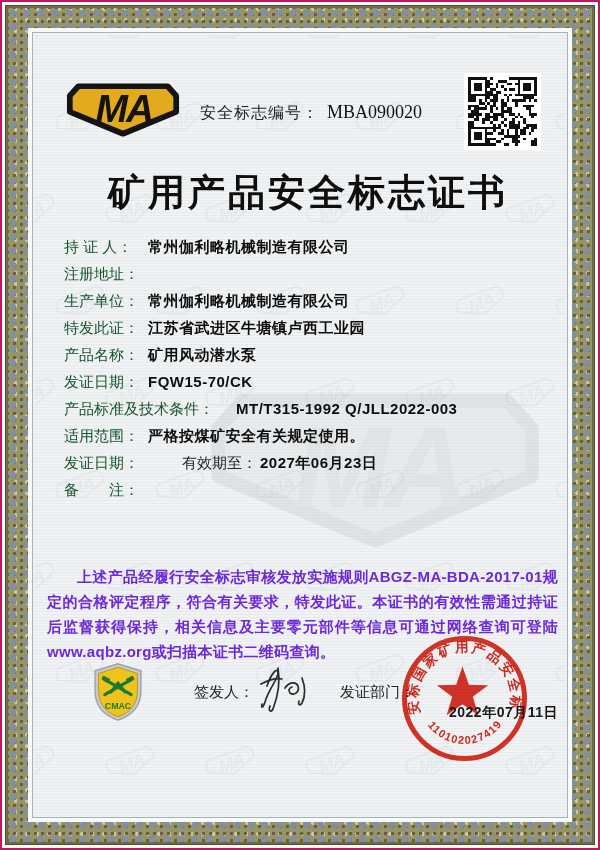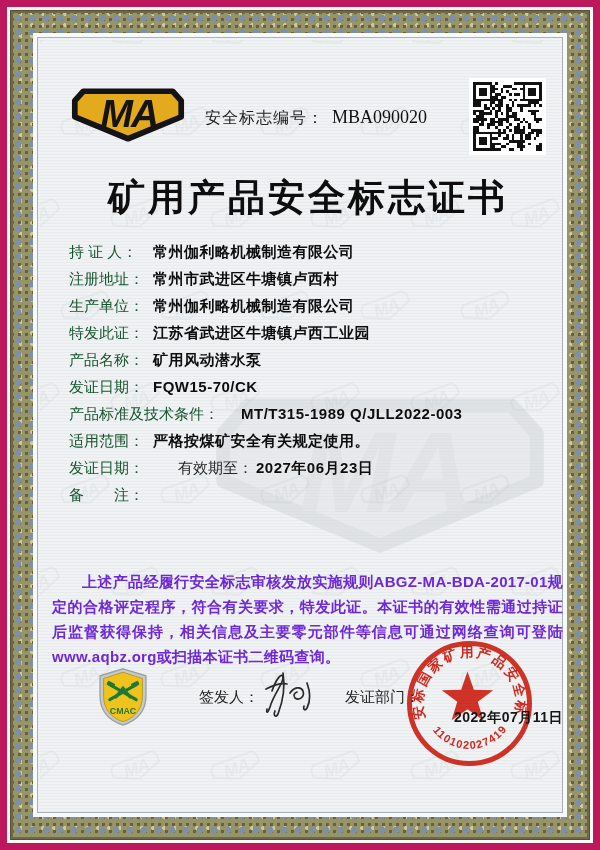--- a/index.html
+++ b/index.html
@@ -1,20 +1,20 @@
 <!DOCTYPE html>
 <html><head>
 <meta charset="utf-8">
 <style>
   html,body{margin:0;padding:0;background:#cfd3d6;}
   .page{
     position:relative;width:600px;height:850px;margin:0 auto;
     background:#f7f8f9;overflow:hidden;
     font-family:"Liberation Sans",sans-serif;color:#1c1c1c;
-    border:7px solid #be185d;box-sizing:border-box;
+    border:2px solid #be185d;box-sizing:border-box;
   }
   
   .frame-band{
     position:absolute;inset:3px;
     background-color:#98946a;
     background-image:
       radial-gradient(circle at 7px 7px, #7e8fa6 3px, rgba(0,0,0,0) 3.6px),
       radial-gradient(circle at 1px 1px, #66613c 2px, rgba(0,0,0,0) 2.6px),
       radial-gradient(circle at 10px 3px, #cfc89c 1.6px, rgba(0,0,0,0) 2.2px);
     background-size:14px 14px,7px 7px,11px 11px;
@@ -44,21 +44,21 @@
     font-family:"Liberation Serif",serif;font-weight:bold;
     font-size:37px;letter-spacing:3px;color:#0e0e0e;
   }
 
   .fields{position:absolute;left:62px;top:236px;right:44px;}
   .frow{display:flex;align-items:baseline;height:27px;font-size:15px;}
   .frow .lbl{flex:0 0 84px;color:#14532d;white-space:nowrap;}
   .frow .val{font-weight:bold;color:#0d0d0d;white-space:nowrap;}
   .frow.wide .lbl{flex:0 0 auto;}
   .frow.wide .val{margin-left:22px;font-weight:bold;}
-  .frow .lbl2{margin-left:25px;flex:0 0 78px;color:#262626;white-space:nowrap;}
+  .frow .lbl2{margin-left:34px;flex:0 0 78px;color:#262626;white-space:nowrap;}
   .frow .val{letter-spacing:.5px;}
   .frow .valdate{font-weight:bold;width:112px;}
 
   .statement{
     position:absolute;left:45px;top:562px;width:511px;
     font-size:15px;font-weight:bold;line-height:25px;color:#6d28d9;
     text-align:justify;text-indent:2em;letter-spacing:.3px;
   }
 
   .cmac{position:absolute;left:89px;top:660px;width:54px;height:60px;}
@@ -512,41 +512,40 @@
 
     <div class="title">矿用产品安全标志证书</div>
 
     <div class="fields">
       <div class="frow">
         <span class="lbl">持 证 人：</span>
         <span class="val">常州伽利略机械制造有限公司</span>
       </div>
       <div class="frow">
         <span class="lbl">注册地址：</span>
-        <span class="val">常州市武进区牛塘镇卢西村</span>
       </div>
       <div class="frow">
         <span class="lbl">生产单位：</span>
         <span class="val">常州伽利略机械制造有限公司</span>
       </div>
       <div class="frow">
         <span class="lbl">特发此证：</span>
         <span class="val">江苏省武进区牛塘镇卢西工业园</span>
       </div>
       <div class="frow">
         <span class="lbl">产品名称：</span>
         <span class="val">矿用风动潜水泵</span>
       </div>
       <div class="frow">
         <span class="lbl">发证日期：</span>
         <span class="val">FQW15-70/CK</span>
       </div>
       <div class="frow wide">
         <span class="lbl">产品标准及技术条件：</span>
-        <span class="val">MT/T315-1989 Q/JLL2022-003</span>
+        <span class="val">MT/T315-1992 Q/JLL2022-003</span>
       </div>
       <div class="frow">
         <span class="lbl">适用范围：</span>
         <span class="val">严格按煤矿安全有关规定使用。</span>
       </div>
       <div class="frow">
         <span class="lbl">发证日期：</span>
         <span class="lbl2">有效期至：</span>
         <span class="val">2027年06月23日</span>
       </div>

